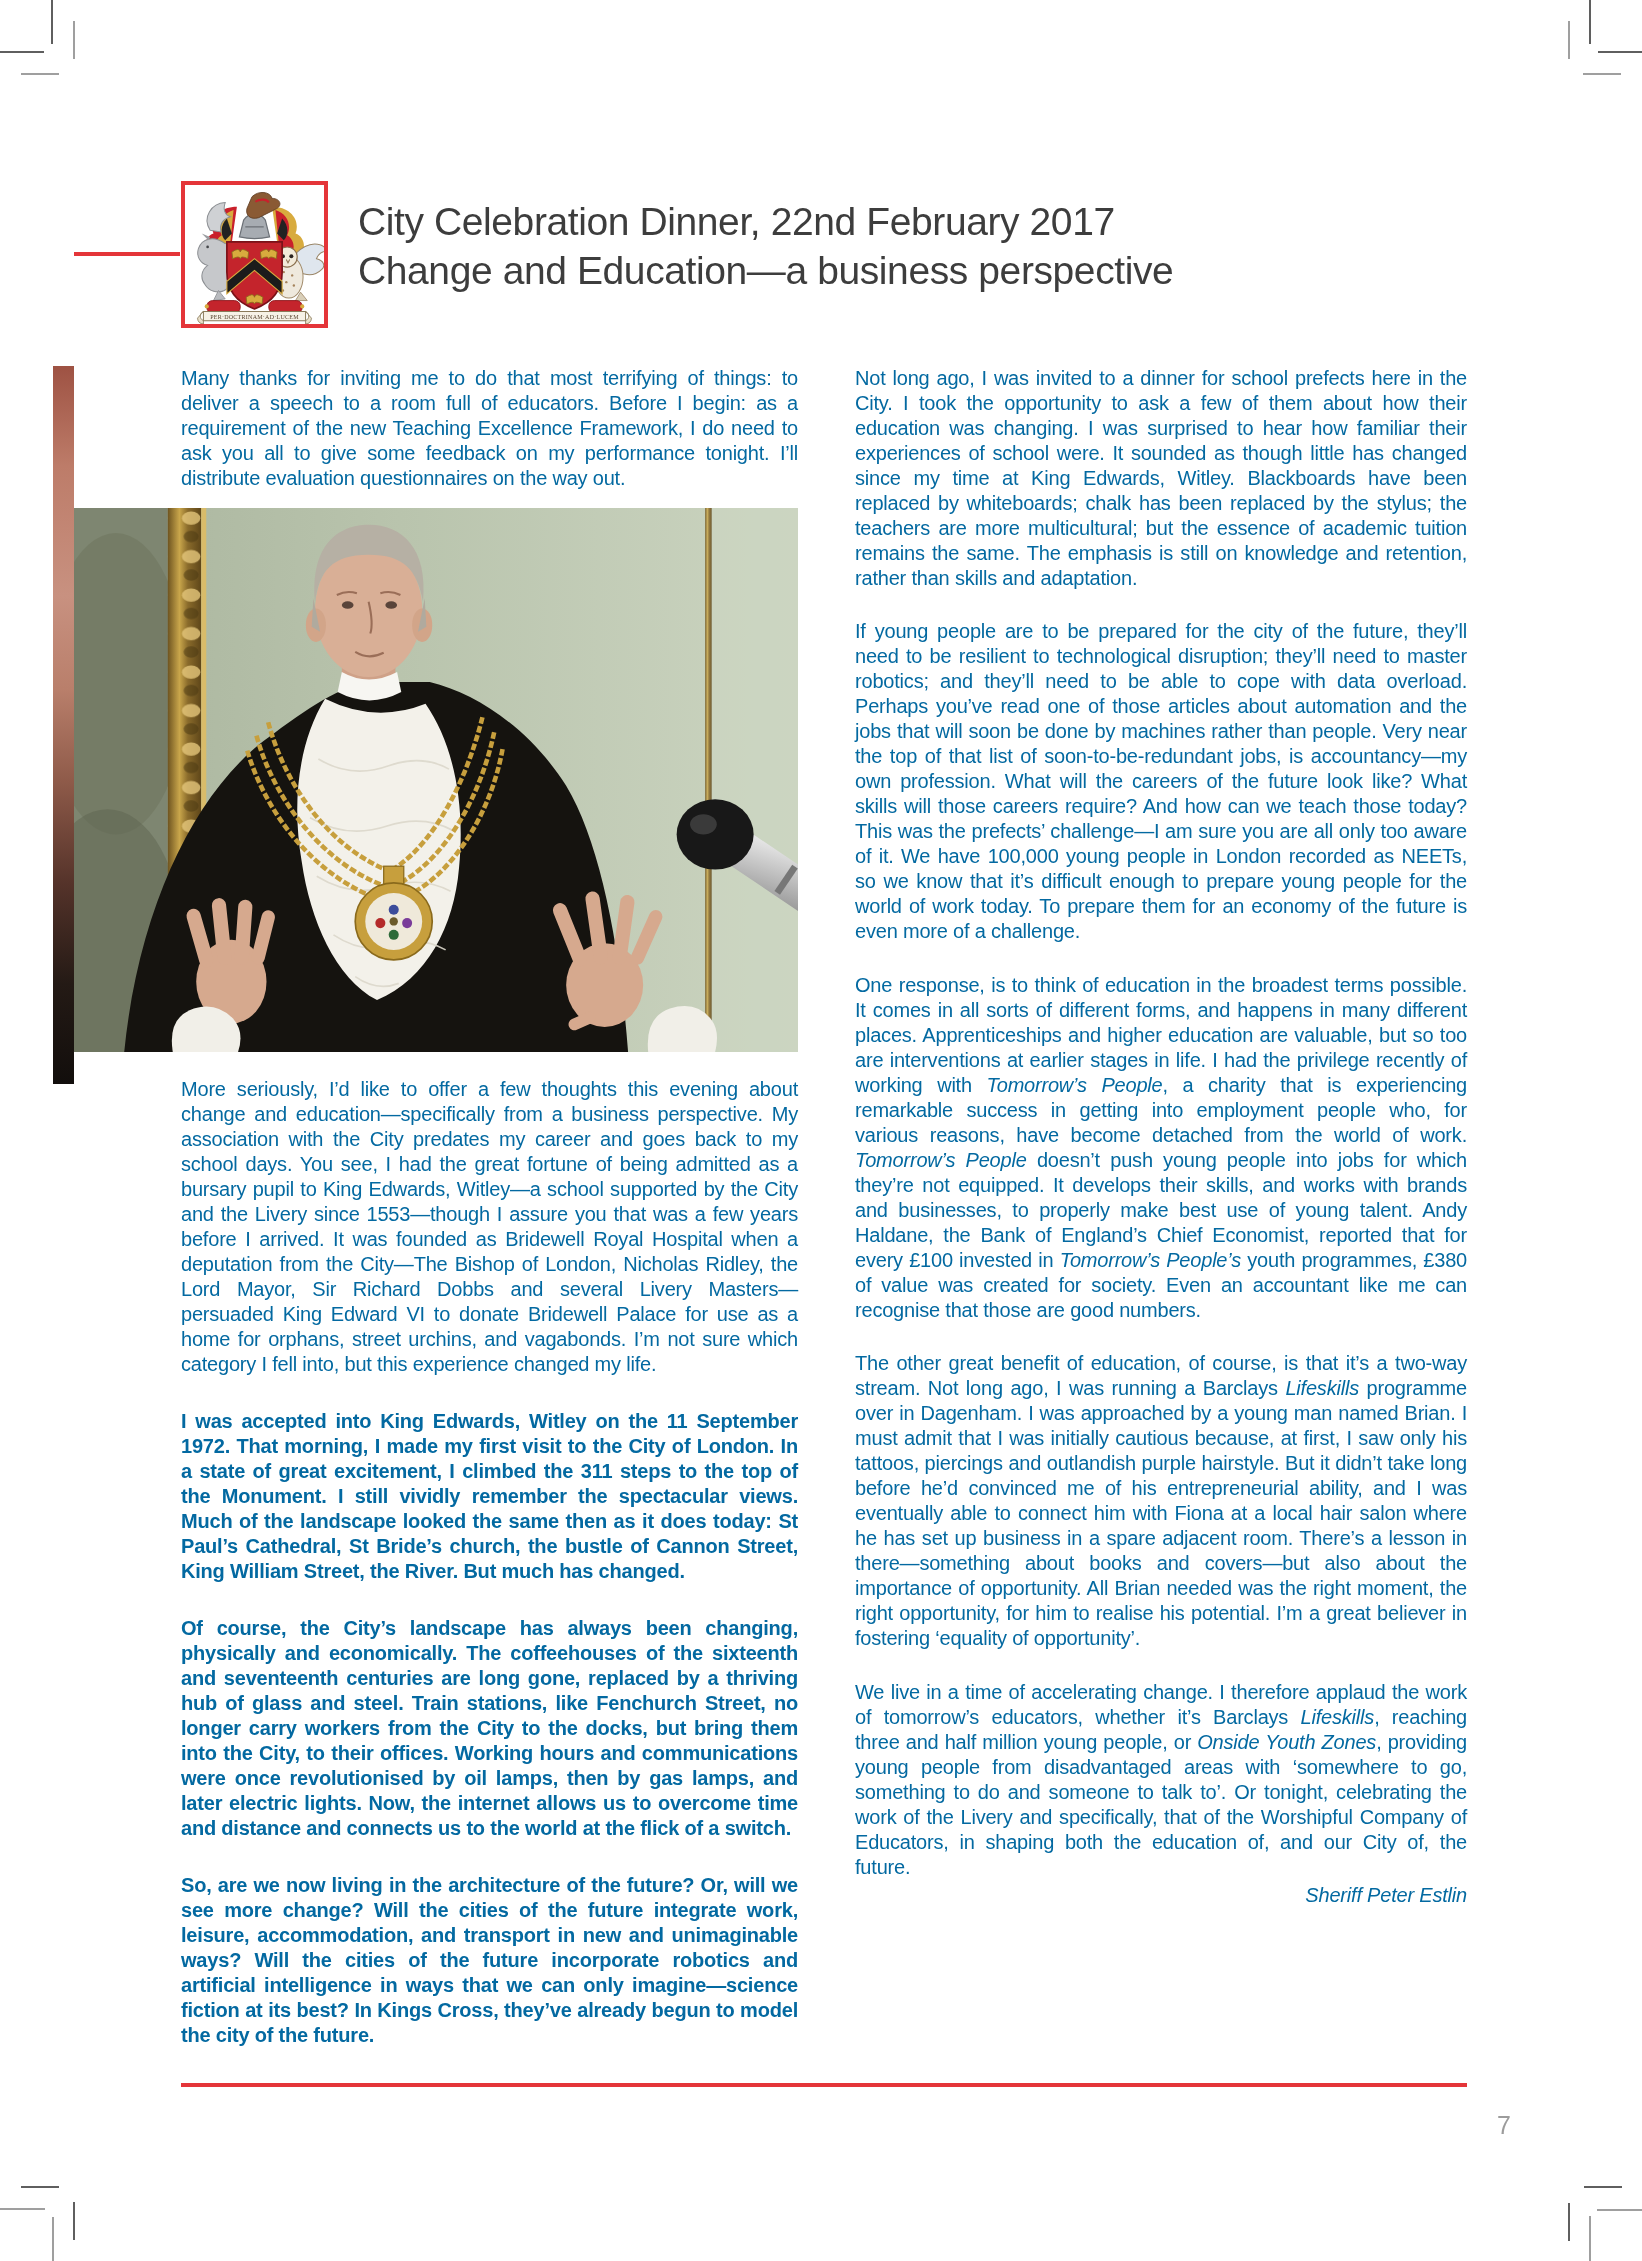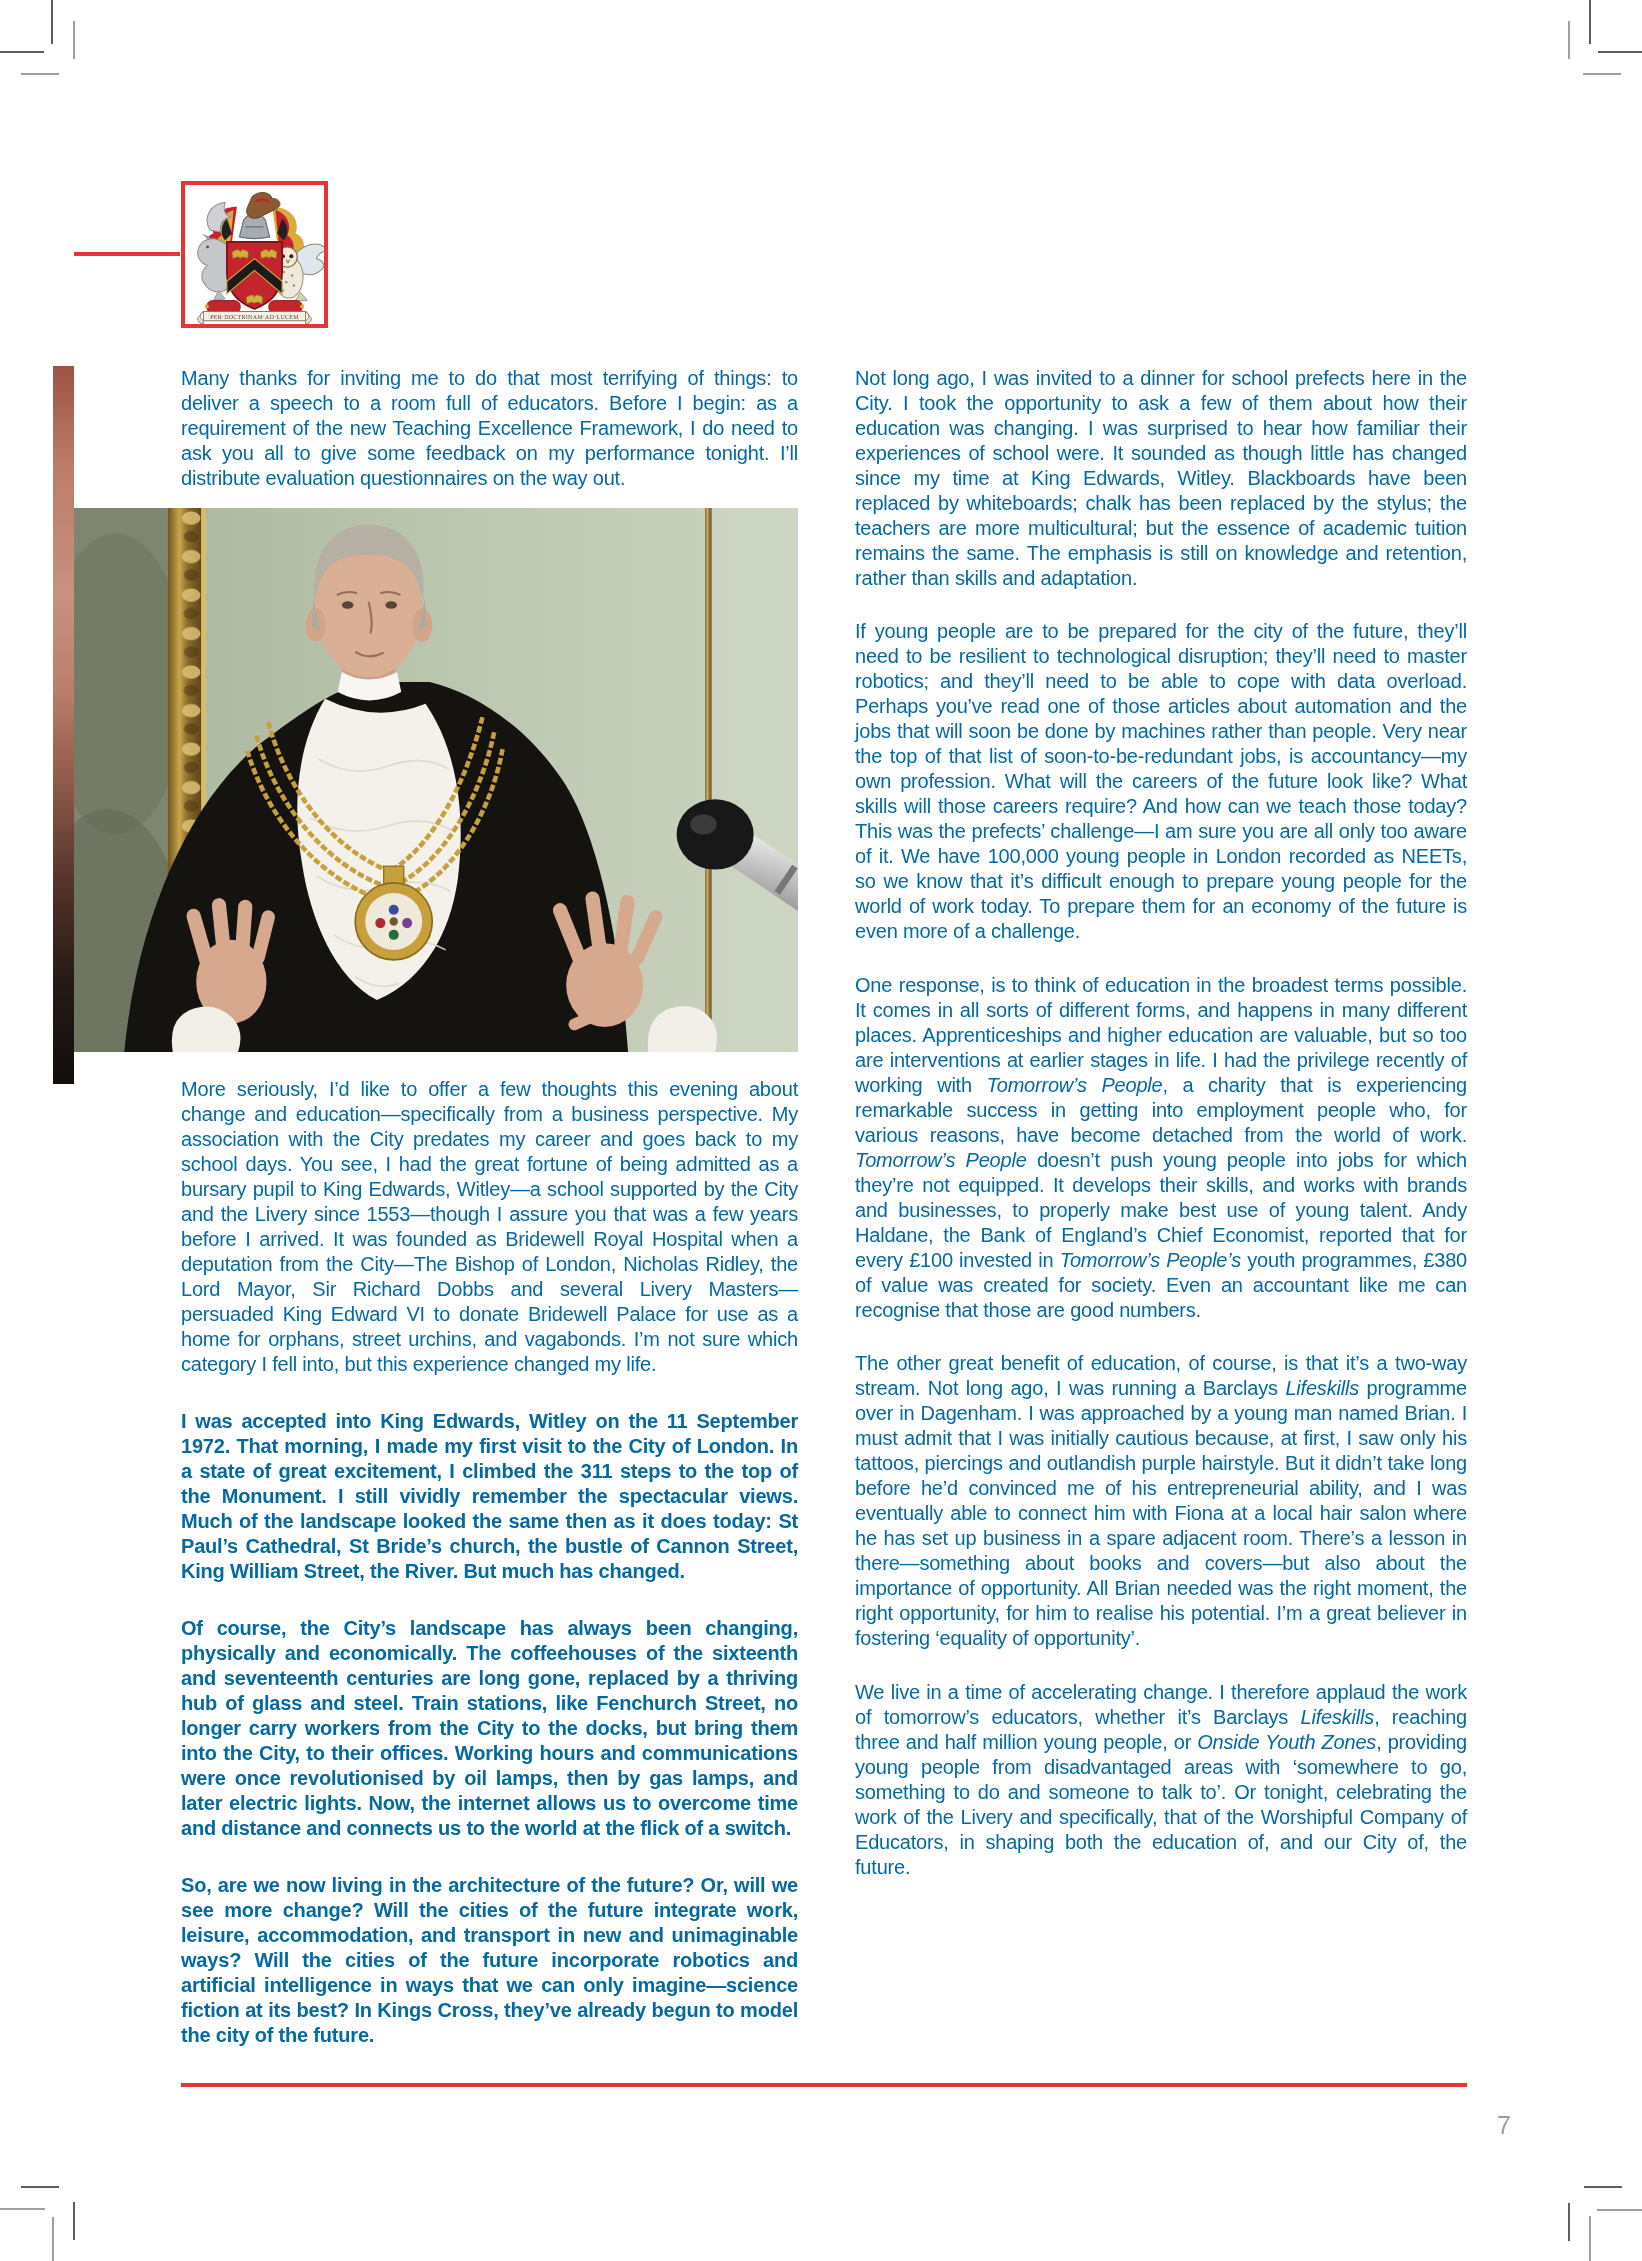--- a/index.html
+++ b/index.html
@@ -129,20 +129,24 @@
 
       <g>
         <path d="M22,151 h122 v11 h-122 Z" fill="#f6f1e6" stroke="#8a7a5a" stroke-width="1.2"></path>
         <path d="M22,151 c-5,2 -5,9 0,11 l0,4 c-4,0 -7,-3 -7,-7 Z" fill="#e8dfc9" stroke="#8a7a5a" stroke-width="1"></path>
         <path d="M144,151 c5,2 5,9 0,11 l0,4 c4,0 7,-3 7,-7 Z" fill="#e8dfc9" stroke="#8a7a5a" stroke-width="1"></path>
         <text x="83" y="160" text-anchor="middle" font-family="Liberation Serif, serif" font-size="7.2" letter-spacing="0.3" fill="#5a4632">PER·DOCTRINAM·AD·LUCEM</text>
       </g>
     </svg>
   </div>
 
+  <header class="title-block">
+    <h1>City Celebration Dinner, 22nd February 2017</h1>
+    <h2>Change and Education—a business perspective</h2>
+  </header>
 
   <div class="side-strip"></div>
 
   <section class="col col-left">
     <p><span>Many thanks for inviting me to do that most terrifying of things: to deliver a speech to a room full of educators. Before I begin: as a requirement of the new Teaching Excellence Framework, I do need to ask you all to give some feedback on my performance tonight. I’ll distribute evaluation questionnaires on the way out.</span></p>
 
     <figure class="photo">
       <svg viewBox="0 0 865 650" preserveAspectRatio="none">
         <defs>
           <linearGradient id="wallg" x1="0" y1="0" x2="1" y2="0">
@@ -259,19 +263,20 @@
     <p><span>Of course, the City’s landscape has always been changing, physically and economically. The coffeehouses of the sixteenth and seventeenth centuries are long gone, replaced by a thriving hub of glass and steel. Train stations, like Fenchurch Street, no longer carry workers from the City to the docks, but bring them into the City, to their offices. Working hours and communications were once revolutionised by oil lamps, then by gas lamps, and later electric lights. Now, the internet allows us to overcome time and distance and connects us to the world at the flick of a switch.</span></p>
     <p><span>So, are we now living in the architecture of the future? Or, will we see more change? Will the cities of the future integrate work, leisure, accommodation, and transport in new and unimaginable ways? Will the cities of the future incorporate robotics and artificial intelligence in ways that we can only imagine—science fiction at its best? In Kings Cross, they’ve already begun to model the city of the future.</span></p>
   </section>
 
   <section class="col col-right">
     <p><span>Not long ago, I was invited to a dinner for school prefects here in the City. I took the opportunity to ask a few of them about how their education was changing. I was surprised to hear how familiar their experiences of school were. It sounded as though little has changed since my time at King Edwards, Witley. Blackboards have been replaced by whiteboards; chalk has been replaced by the stylus; the teachers are more multicultural; but the essence of academic tuition remains the same. The emphasis is still on knowledge and retention, rather than skills and adaptation.</span></p>
     <p><span>If young people are to be prepared for the city of the future, they’ll need to be resilient to technological disruption; they’ll need to master robotics; and they’ll need to be able to cope with data overload. Perhaps you’ve read one of those articles about automation and the jobs that will soon be done by machines rather than people. Very near the top of that list of soon-to-be-redundant jobs, is accountancy—my own profession. What will the careers of the future look like? What skills will those careers require? And how can we teach those today? This was the prefects’ challenge—I am sure you are all only too aware of it. We have 100,000 young people in London recorded as NEETs, so we know that it’s difficult enough to prepare young people for the world of work today. To prepare them for an economy of the future is even more of a challenge.</span></p>
     <p><span>One response, is to think of education in the broadest terms possible. It comes in all sorts of different forms, and happens in many different places. Apprenticeships and higher education are valuable, but so too are interventions at earlier stages in life. I had the privilege recently of working with </span><span class="it">Tomorrow’s People</span><span>, a charity that is experiencing remarkable success in getting into employment people who, for various reasons, have become detached from the world of work. </span><span class="it">Tomorrow’s People</span><span> doesn’t push young people into jobs for which they’re not equipped. It develops their skills, and works with brands and businesses, to properly make best use of young talent. Andy Haldane, the Bank of England’s Chief Economist, reported that for every £100 invested in </span><span class="it">Tomorrow’s People’s</span><span> youth programmes, £380 of value was created for society. Even an accountant like me can recognise that those are good numbers.</span></p>
     <p><span>The other great benefit of education, of course, is that it’s a two-way stream. Not long ago, I was running a Barclays </span><span class="it">Lifeskills</span><span> programme over in Dagenham. I was approached by a young man named Brian. I must admit that I was initially cautious because, at first, I saw only his tattoos, piercings and outlandish purple hairstyle. But it didn’t take long before he’d convinced me of his entrepreneurial ability, and I was eventually able to connect him with Fiona at a local hair salon where he has set up business in a spare adjacent room. There’s a lesson in there—something about books and covers—but also about the importance of opportunity. All Brian needed was the right moment, the right opportunity, for him to realise his potential. I’m a great believer in fostering ‘equality of opportunity’.</span></p>
     <p><span>We live in a time of accelerating change. I therefore applaud the work of tomorrow’s educators, whether it’s Barclays </span><span class="it">Lifeskills</span><span>, reaching three and half million young people, or </span><span class="it">Onside Youth Zones</span><span>, providing young people from disadvantaged areas with ‘somewhere to go, something to do and someone to talk to’. Or tonight, celebrating the work of the Livery and specifically, that of the Worshipful Company of Educators, in shaping both the education of, and our City of, the future.</span></p>
+    <p class="signature"><span class="it">Sheriff Peter Estlin</span></p>
   </section>
 
   <div class="footer-rule"></div>
   <div class="page-number">7</div>
 
 </div>
 
 
 </body></html>

